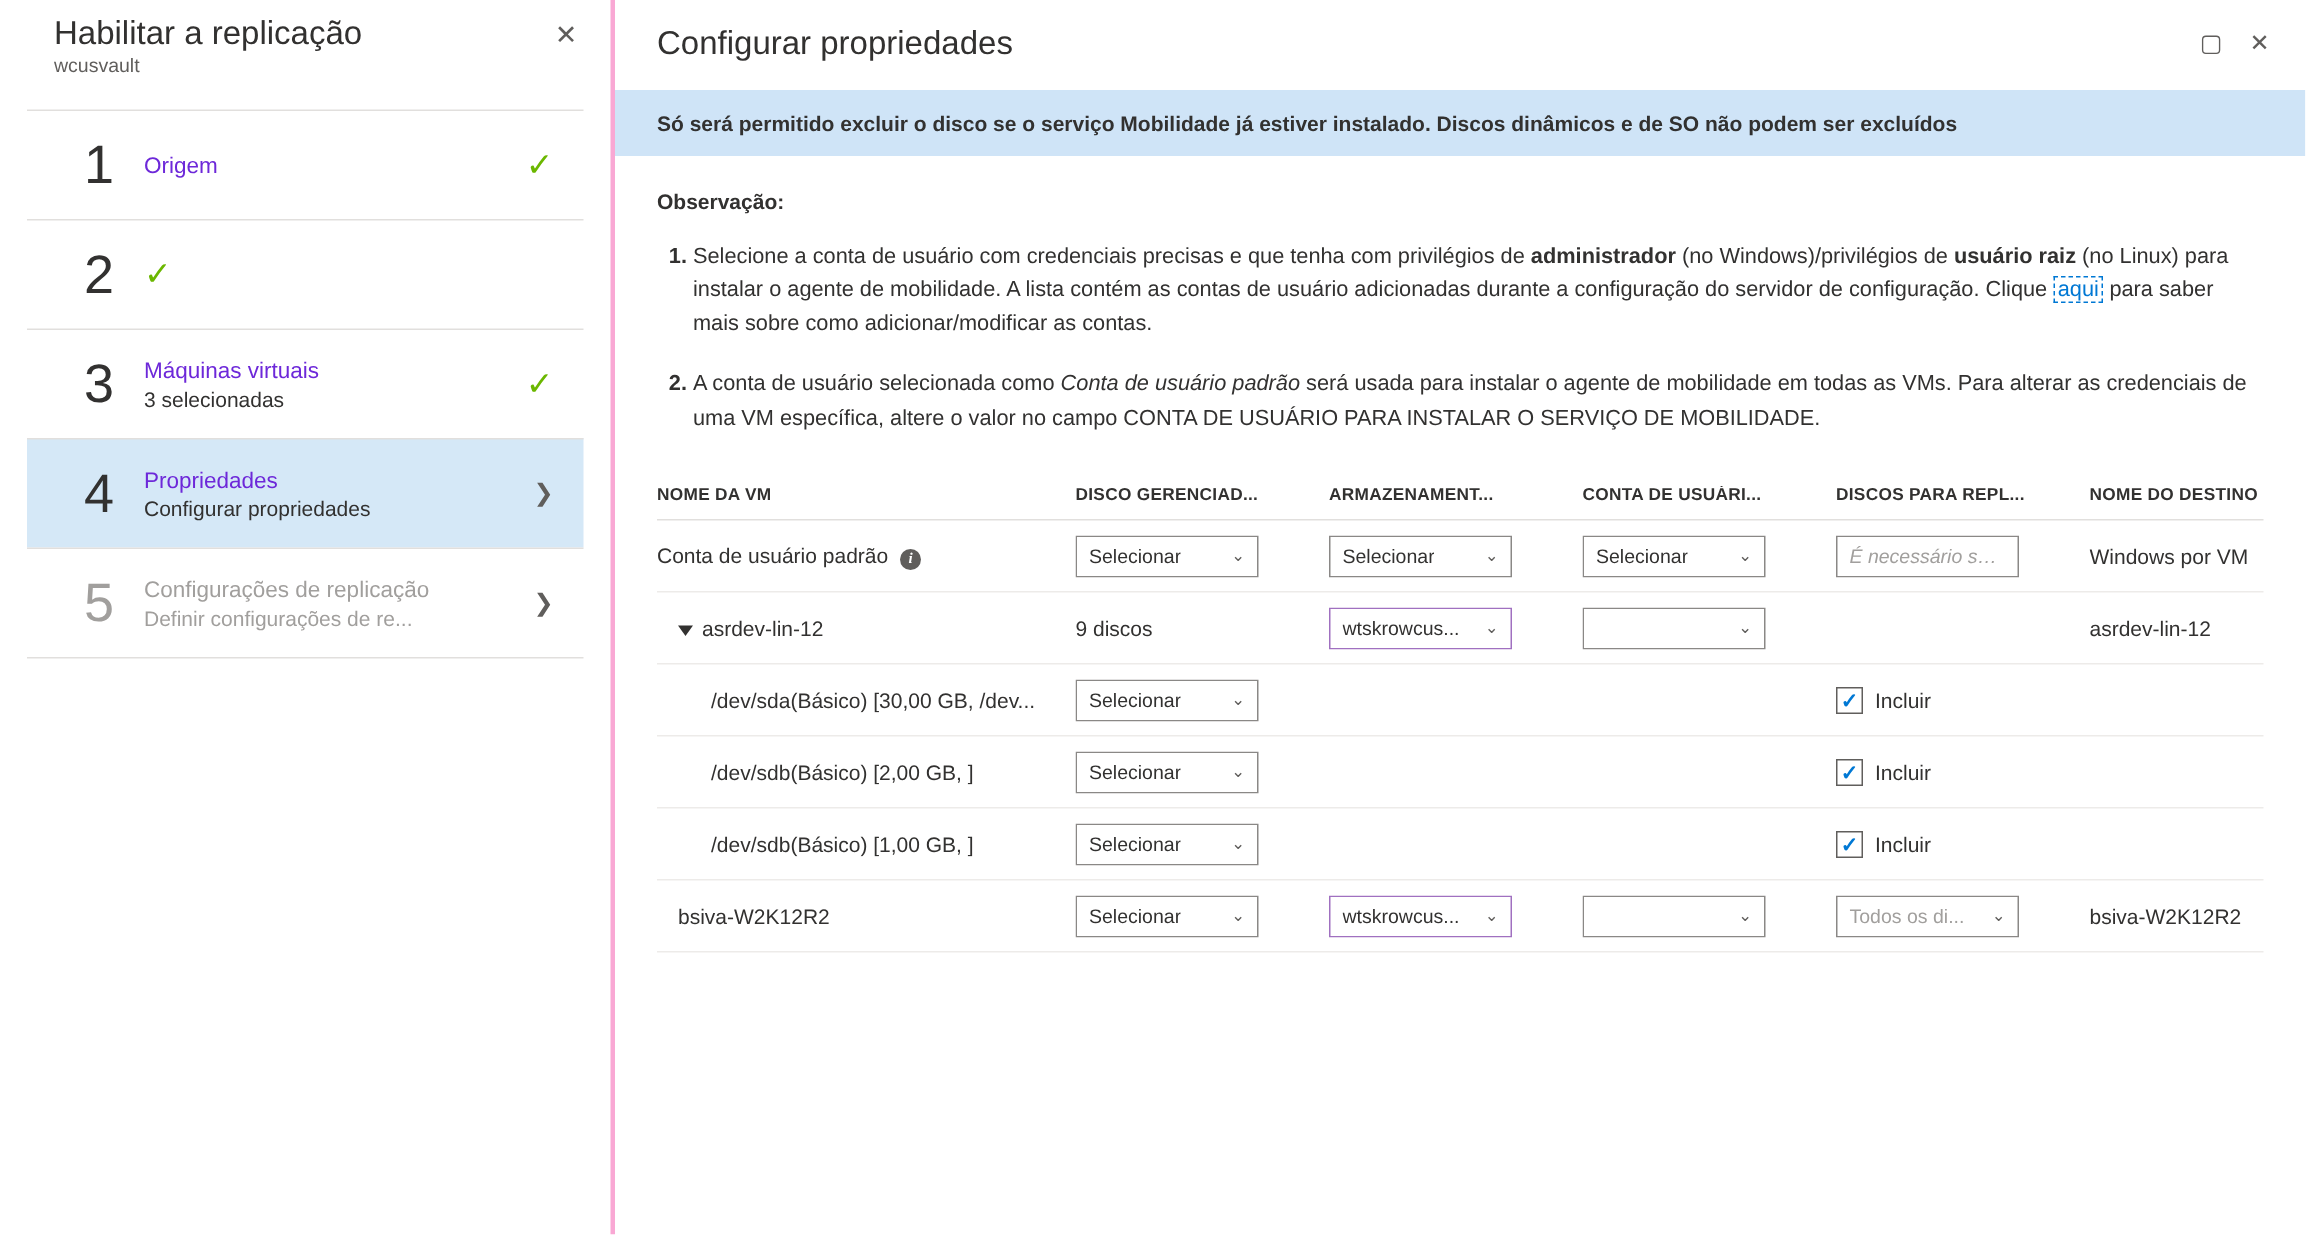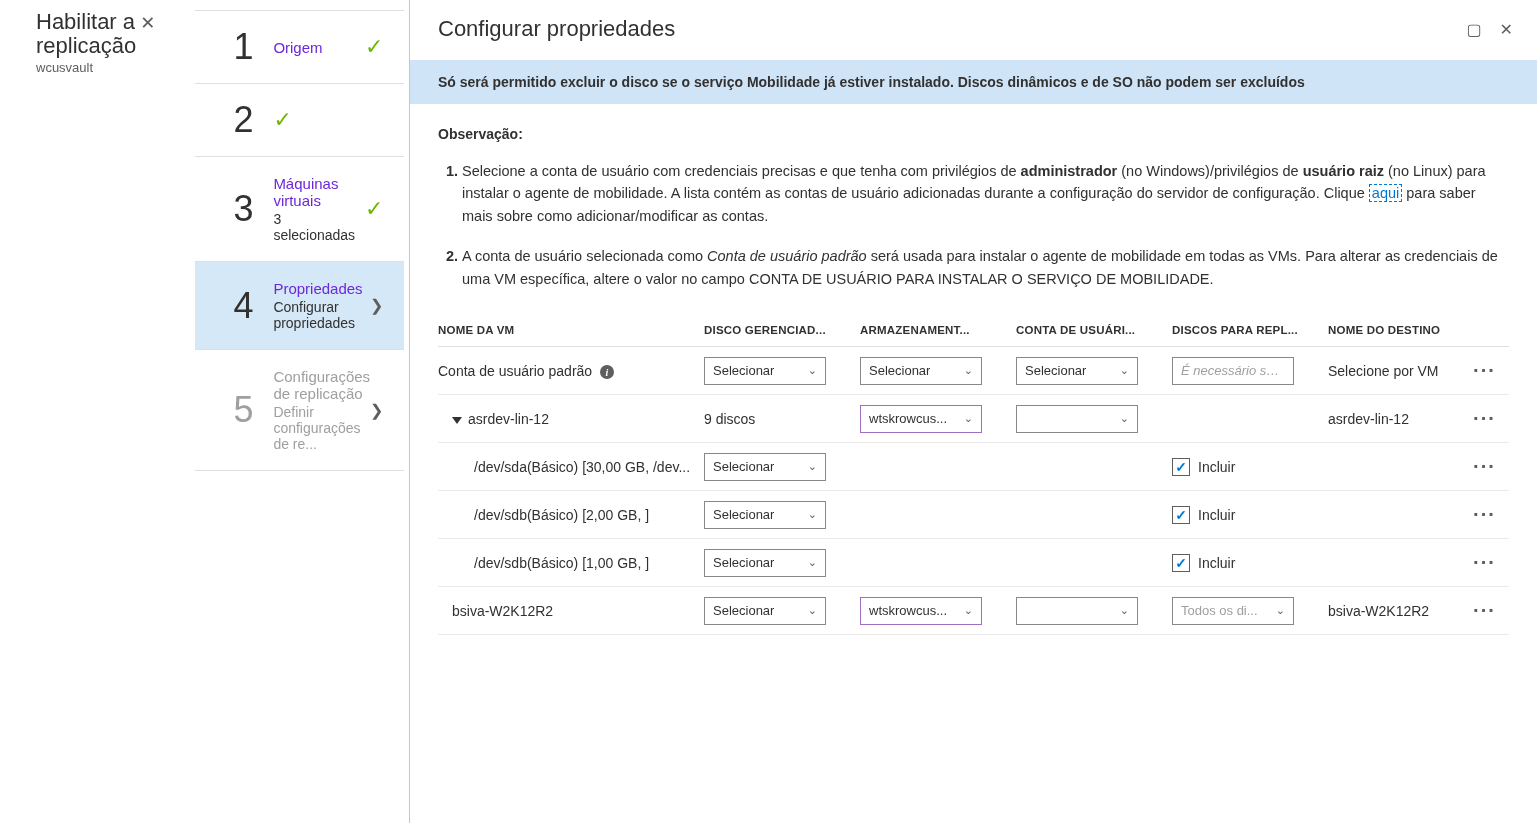--- a/index.html
+++ b/index.html
@@ -9,23 +9,23 @@
       color: #323130;
       background: #fff;
       display: flex;
       width: 1537px;
       height: 823px;
       overflow: hidden;
     }
     
     .left-panel {
       width: 410px;
-      border-right: 1px solid #f9a8d4;
-      display: flex;
-      flex-direction: row;
+      border-right: 3px solid #f9a8d4;
+      display: flex;
+      flex-direction: column;
     }
     .left-header {
       padding: 10px 18px 12px 36px;
       display: flex;
       align-items: flex-start;
       justify-content: space-between;
     }
     .left-title {
       font-size: 22px;
       font-weight: 400;
@@ -140,21 +140,21 @@
     
     .tbl {
       margin-top: 26px;
       width: 100%;
     }
     .thead, .trow {
       display: grid;
       grid-template-columns: 260px 150px 150px 150px 150px 130px 40px;
       align-items: center;
       padding: 8px 0;
-      gap: 6px;
+      gap: 19px;
     }
     .thead {
       border-bottom: 1px solid #e1dfdd;
       padding-bottom: 10px;
     }
     .th {
       font-size: 11.5px;
       font-weight: 700;
       text-transform: uppercase;
       letter-spacing: 0.2px;
@@ -363,21 +363,21 @@
           <div class="select">
               <span class="val">Selecionar</span>
               <span class="chev">⌄</span>
             </div>
         </div>
         <div class="cell">
           <div class="select disabled">
               <span class="val">É necessário sel...</span>
             </div>
         </div>
-        <div class="cell">Selecione por VM</div>
+        <div class="cell">Windows por VM</div>
         <div class="ellipsis-btn">···</div>
       </div>
 
       <div class="trow">
         <div class="cell indent1">
           <span class="caret-down"></span><span>asrdev-lin-12</span>
         </div>
         <div class="cell">9 discos</div>
         <div class="cell">
           <div class="select purple">

